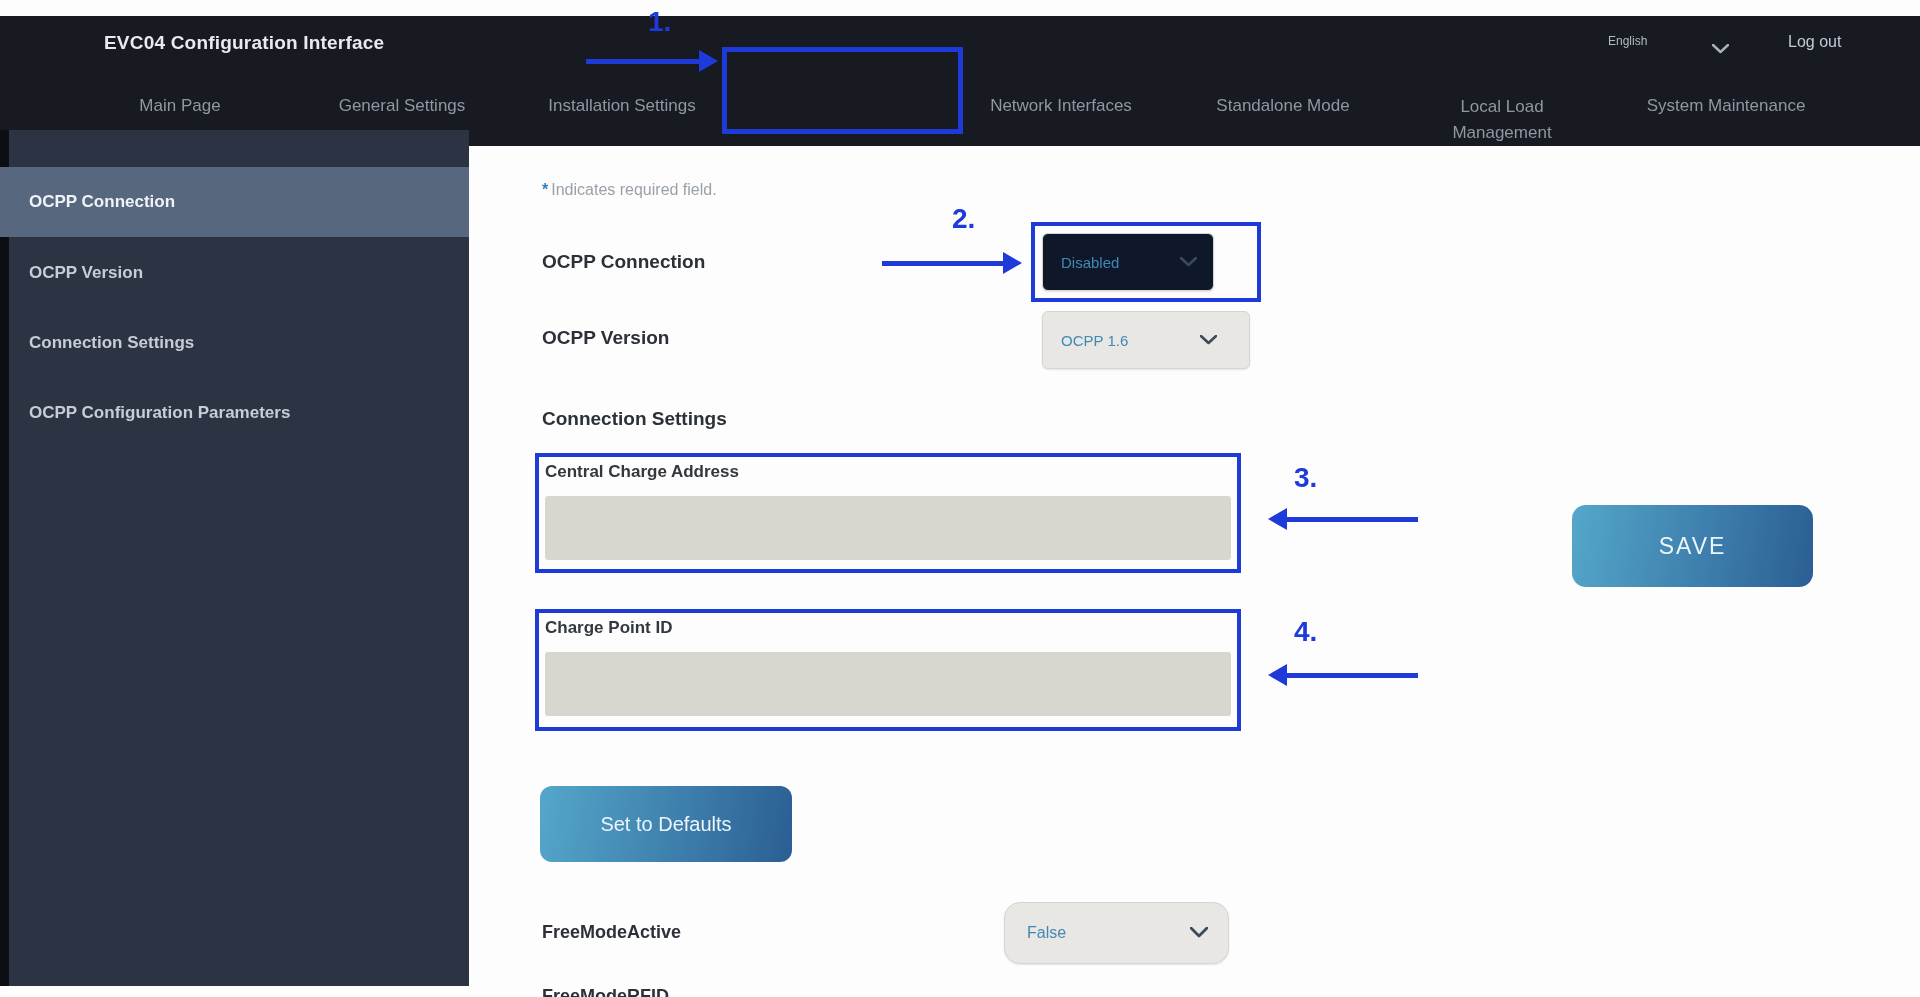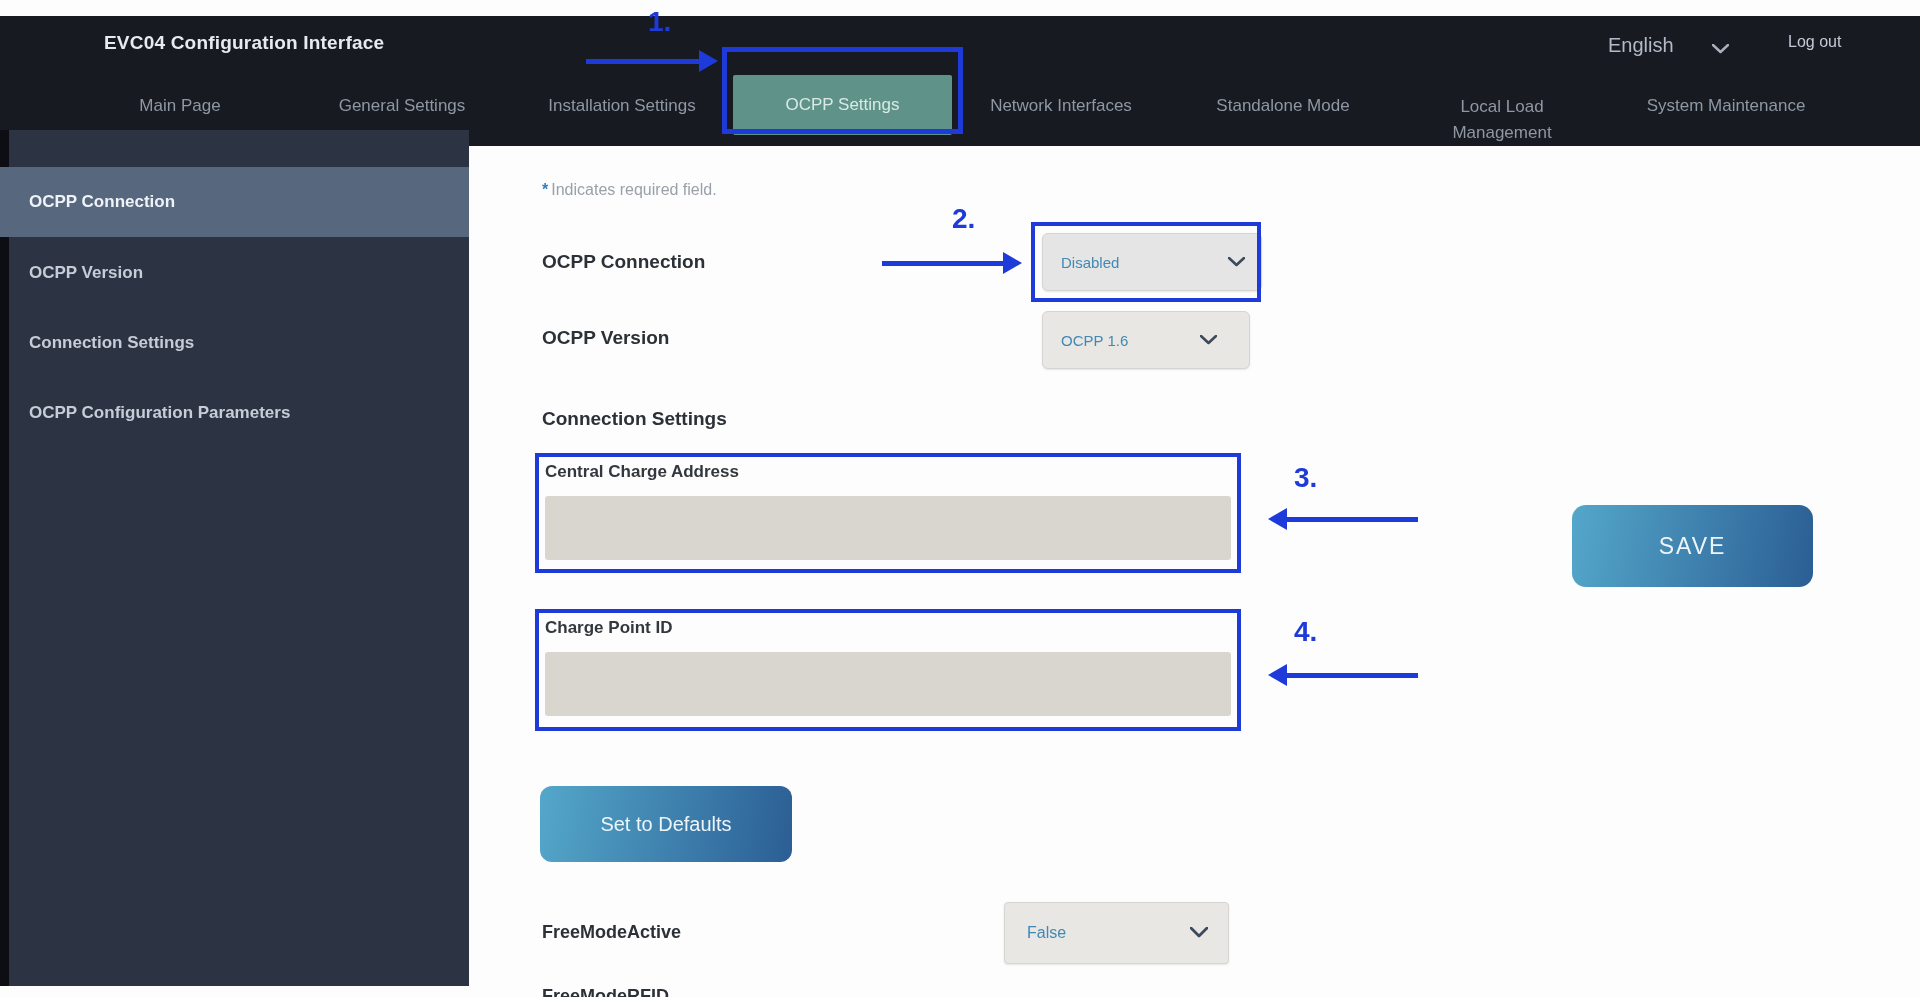--- a/index.html
+++ b/index.html
@@ -2,21 +2,21 @@
 <html><head>
 <meta charset="utf-8">
 <style>
   html,body{margin:0;padding:0;background:#ffffff;}
   .app{position:relative;width:1920px;height:997px;overflow:hidden;background:#fdfdfd;
        font-family:"Liberation Sans",sans-serif;-webkit-font-smoothing:antialiased;}
 
   
   .topbar{position:absolute;left:0;top:16px;width:1920px;height:130px;background:#171a21;}
   .app-title{position:absolute;left:104px;top:16px;font-size:19px;font-weight:600;color:#e7eaee;letter-spacing:.2px;}
-  .lang{position:absolute;left:1608px;top:18px;font-size:20px;color:#b3bac6;cursor:pointer;}
+  .lang{position:absolute;left:1608px;top:18px;font-size:12px;color:#b3bac6;cursor:pointer;}
   .lang-chevron{position:absolute;left:1712px;top:24px;}
   .logout{position:absolute;left:1788px;top:17px;font-size:16px;color:#c3cad6;cursor:pointer;}
 
   .nav-item{position:absolute;top:80px;transform:translateX(-50%);font-size:17px;color:#8f97a3;
             white-space:nowrap;cursor:pointer;}
   .nav-item.wrap{white-space:normal;width:150px;text-align:center;line-height:1.55;top:78px;}
   .tab-active{position:absolute;left:733px;top:59px;width:219px;height:60px;background:#5f9389;
               border-radius:2px;display:flex;align-items:center;justify-content:center;
               font-size:17px;color:#d9eae6;cursor:pointer;}
 
@@ -30,23 +30,23 @@
   
   .note{position:absolute;left:542px;top:181px;font-size:16px;color:#9aa0a8;}
   .note .star{color:#2d7fc1;font-weight:700;margin-right:3px;}
   .field-label{position:absolute;font-size:19px;font-weight:700;color:#2c3137;}
   .section-heading{position:absolute;left:542px;top:408px;font-size:19px;font-weight:700;color:#2c3137;}
 
   .dropdown{position:absolute;box-sizing:border-box;border:1px solid #d6d5d1;border-radius:6px;
             display:flex;align-items:center;justify-content:space-between;cursor:pointer;
             box-shadow:0 1px 2px rgba(0,0,0,.10);}
   .dd-value{color:#4189b4;font-size:15px;}
-  .dd1{left:1042px;top:233px;width:220px;height:58px;background:#e5e5e5;padding:0 16px 0 18px;}
+  .dd1{left:1042px;top:233px;width:172px;height:58px;background:#0f172a;padding:0 16px 0 18px;}
   .dd2{left:1042px;top:311px;width:208px;height:58px;background:#e8e7e3;padding:0 32px 0 18px;}
-  .dd3{left:1004px;top:902px;width:225px;height:62px;background:#e8e7e3;border-radius:4px;padding:0 20px 0 22px;}
+  .dd3{left:1004px;top:902px;width:225px;height:62px;background:#e8e7e3;border-radius:16px;padding:0 20px 0 22px;}
   .dd3 .dd-value{font-size:16px;}
 
   .input-label{position:absolute;font-size:17px;font-weight:700;color:#33383e;}
   .text-input{position:absolute;box-sizing:border-box;width:686px;height:64px;background:#d8d6cf;
               border:none;border-radius:3px;font-size:17px;color:#33383e;padding:0 14px;outline:none;}
 
   .btn{position:absolute;border:none;display:flex;align-items:center;justify-content:center;
        background:linear-gradient(100deg,#54a7ca 0%,#2b5e94 100%);color:#ecf5fa;cursor:pointer;
        font-family:"Liberation Sans",sans-serif;}
   .btn-save{left:1572px;top:505px;width:241px;height:82px;border-radius:14px;font-size:23px;letter-spacing:2px;}
@@ -79,21 +79,20 @@
     <div class="lang-chevron">
       <svg width="17" height="10" viewBox="0 0 17 10">
           <polyline points="1,1 8.5,8 16,1" fill="none" stroke="#aab1bd" stroke-width="2.4" stroke-linecap="round" stroke-linejoin="round"></polyline>
         </svg>
     </div>
     <div class="logout">Log out</div>
 
     <div class="nav-item" style="left:180px">Main Page</div>
     <div class="nav-item" style="left:402px">General Settings</div>
     <div class="nav-item" style="left:622px">Installation Settings</div>
-    <div class="tab-active">OCPP Settings</div>
     <div class="nav-item" style="left:1061px">Network Interfaces</div>
     <div class="nav-item" style="left:1283px">Standalone Mode</div>
     <div class="nav-item wrap" style="left:1502px">Local Load Management</div>
     <div class="nav-item" style="left:1726px">System Maintenance</div>
   </div>
 
   <div class="sidebar">
     <div class="sidebar-edge"></div>
     <div class="side-item selected" style="top:37px">OCPP Connection</div>
     <div class="side-item" style="top:108px">OCPP Version</div>

